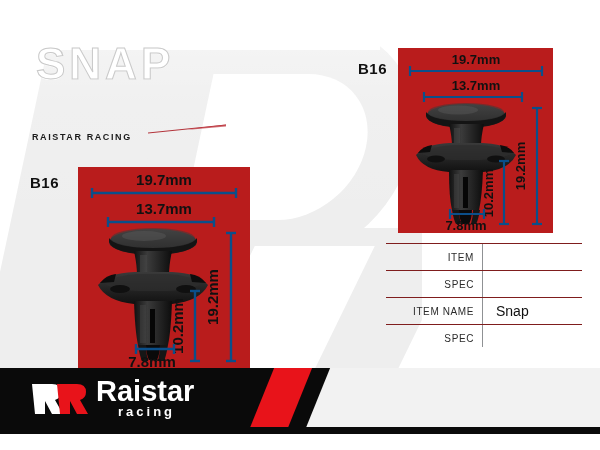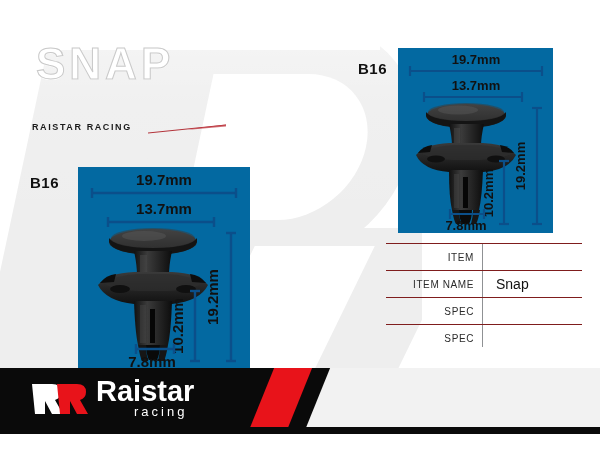--- a/index.html
+++ b/index.html
@@ -109,40 +109,40 @@
     color: #ffffff;
     -webkit-text-stroke: 1px #c9c9c9;
     text-shadow: 0 1px 0 #ffffff;
     font-family: "Liberation Sans", sans-serif;
   }
 
   
   .rr-line {
     position: absolute;
     left: 32px;
-    top: 122px;
+    top: 132px;
     font-size: 9px;
     font-weight: bold;
     letter-spacing: 1.6px;
     color: #1a1a1a;
     white-space: nowrap;
   }
   .rr-red-rule {
     position: absolute;
     left: 148px;
     top: 120px;
     width: 78px;
     height: 10px;
     overflow: visible;
   }
 
   
   .panel {
     position: absolute;
-    background: #0369a1;
+    background: #b91c1c;
   }
   .panel-label {
     position: absolute;
     font-size: 15px;
     font-weight: bold;
     color: #111111;
     letter-spacing: 0.5px;
     text-align: right;
   }
   .panel svg { display: block; }
@@ -251,24 +251,24 @@
   .logo-text .big {
     display: block;
     font-size: 29px;
     font-weight: bold;
     letter-spacing: 0px;
     line-height: 25px;
   }
   .logo-text .small {
     display: block;
     font-size: 13px;
-    font-weight: normal;
+    font-weight: bold;
     letter-spacing: 3px;
     line-height: 15px;
-    margin-left: 38px;
+    margin-left: 22px;
   }
 </style>
 </head>
 <body>
 
 <div id="page">
 
   <div class="wm-layer">
     <div class="wm-r-stem"></div>
     <div class="wm-r-bowl"></div>
@@ -462,29 +462,29 @@
 
   <div class="spec-table">
 
     <div class="spec-row">
       <div class="spec-key">ITEM</div>
       <div class="spec-div"></div>
       <div class="spec-val"></div>
     </div>
 
     <div class="spec-row">
+      <div class="spec-key">SPEC</div>
+      <div class="spec-div"></div>
+      <div class="spec-val"></div>
+    </div>
+
+    <div class="spec-row">
       <div class="spec-key">ITEM NAME</div>
       <div class="spec-div"></div>
       <div class="spec-val">Snap</div>
-    </div>
-
-    <div class="spec-row">
-      <div class="spec-key">SPEC</div>
-      <div class="spec-div"></div>
-      <div class="spec-val"></div>
     </div>
 
     <div class="spec-row last">
       <div class="spec-key">SPEC</div>
       <div class="spec-div" style="height:22px;"></div>
       <div class="spec-val"></div>
     </div>
 
   </div>
 

